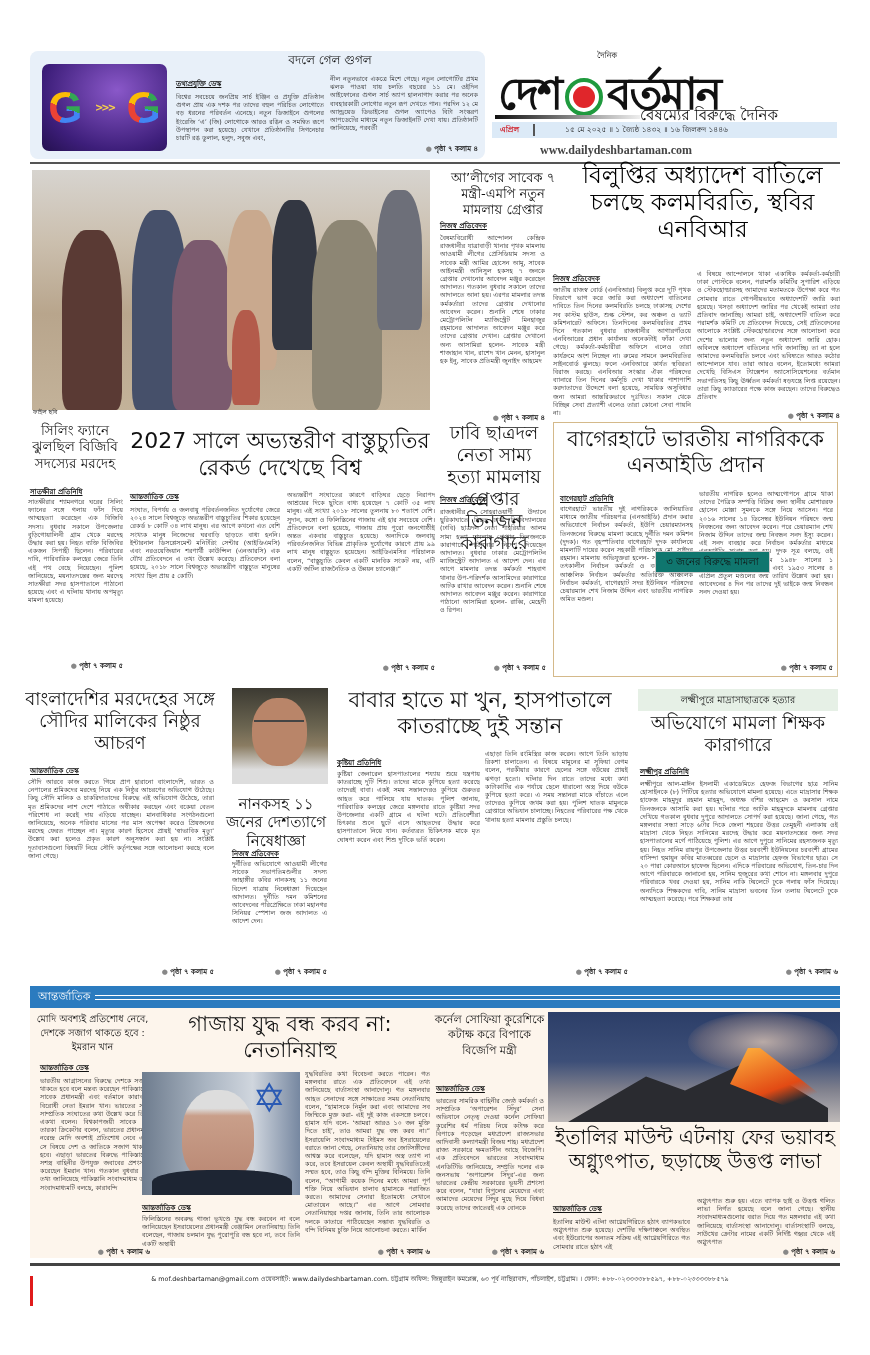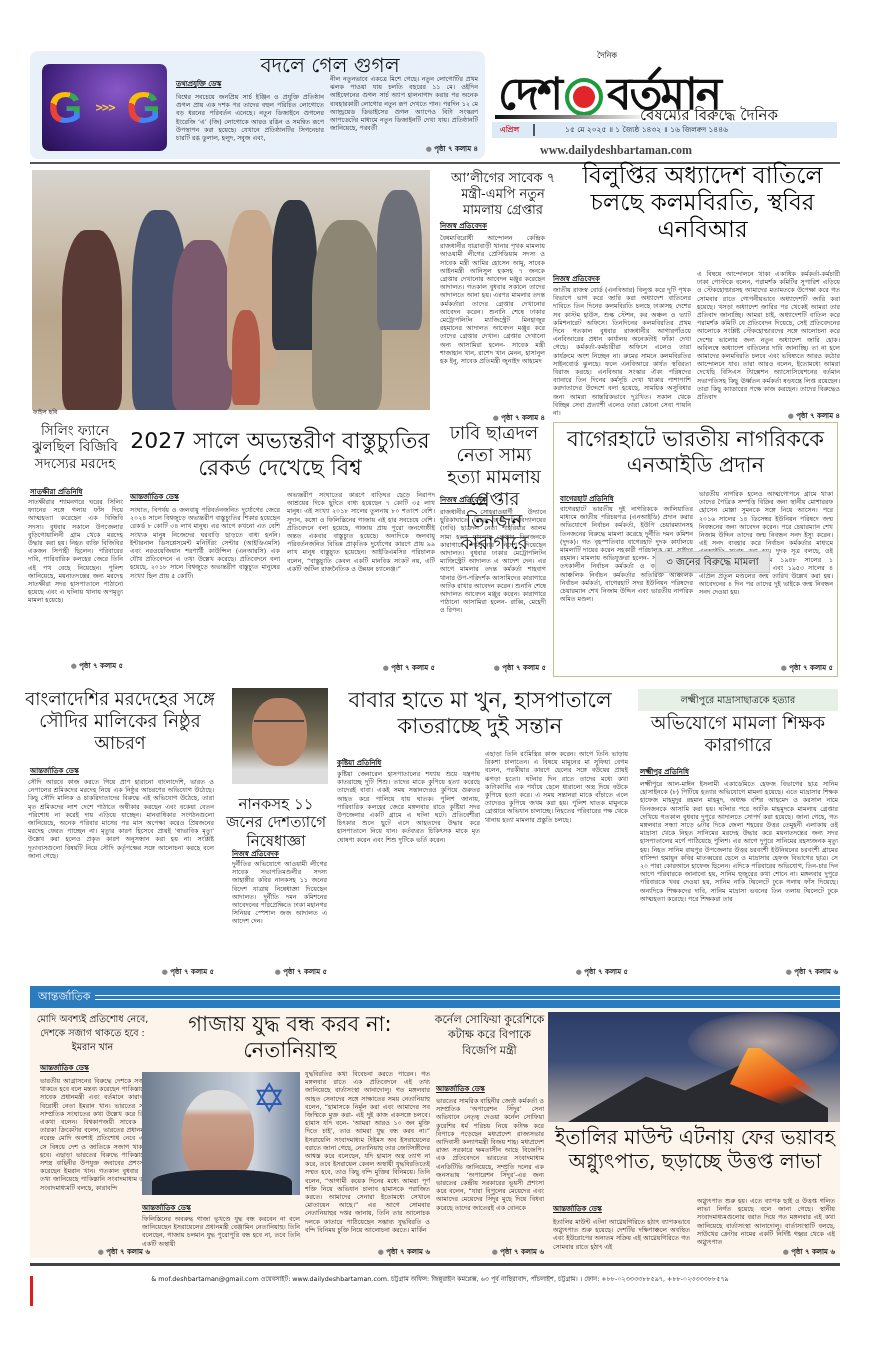--- a/index.html
+++ b/index.html
@@ -64,21 +64,21 @@
   #dhabi-head{left:438px;top:422px;width:112px;font-size:18px}
   #dhabi-byline{left:440px;top:494px}
   #dhabi-body{left:440px;top:508px;width:106px;height:155px}
   #dhabi-jump{left:440px;top:662px;width:106px}
 
   #bag-box{left:553px;top:422px;width:285px;height:255px;border:1.5px solid #d4b98a}
   #bag-head{left:553px;top:427px;width:285px;font-size:21px}
   #bag-byline{left:560px;top:493px}
   #bag-body-1{left:560px;top:505px;width:133px;height:165px}
   #bag-body-2{left:699px;top:490px;width:134px;height:180px}
-  #bag-pull{left:655px;top:551px;width:115px;height:22px;background:#e5e5e5;border:1px solid #ccc;font-size:10px;font-family:"DejaVu Sans",sans-serif;display:flex;align-items:center;justify-content:center;white-space:nowrap}
+  #bag-pull{left:655px;top:551px;width:115px;height:22px;background:#0f766e;border:1px solid #ccc;font-size:10px;font-family:"DejaVu Sans",sans-serif;display:flex;align-items:center;justify-content:center;white-space:nowrap}
   #bag-jump{left:699px;top:662px;width:134px}
 
   
   #saudi-head{left:25px;top:688px;width:190px;font-size:18px}
   #saudi-byline{left:30px;top:765px}
   #saudi-body{left:28px;top:778px;width:186px;height:200px}
   #saudi-jump{left:28px;top:966px;width:186px}
 
   #nanak-photo{left:232px;top:688px;width:96px;height:96px;background:linear-gradient(180deg,#3c3a32 0%,#6a6450 40%,#8a7c62 60%,#ddd 85%)}
   #nanak-face{position:absolute;left:20px;top:10px;width:55px;height:68px;border-radius:45%;background:#b98569}
@@ -142,21 +142,21 @@
 </style>
 </head>
 <body>
 
 <div class="abs" id="google-box">
   <div class="abs" id="google-img">
     <span class="g-logo">G</span>
     <span class="g-arrows">&gt;&gt;&gt;</span>
     <span class="g-logo">G</span>
   </div>
-  <div class="abs hl" style="left:150px;top:2px;width:300px;font-size:20px">বদলে গেল গুগল</div>
+  <div class="abs hl" style="left:150px;top:2px;width:300px;font-size:12px">বদলে গেল গুগল</div>
   <div class="abs byline" style="left:146px;top:27px">তথ্যপ্রযুক্তি ডেস্ক</div>
   <div class="abs body-text" style="left:146px;top:42px;width:148px;height:64px">বিশ্বের সবচেয়ে জনপ্রিয় সার্চ ইঞ্জিন ও প্রযুক্তি প্রতিষ্ঠান গুগল প্রায় এক দশক পর তাদের বহুল পরিচিত লোগোতে বড় ধরনের পরিবর্তন এনেছে। নতুন ডিজাইনে গুগলের ইংরেজি ‘এ’ (জি) লোগোকে আরও রঙিন ও সমন্বিত রূপে উপস্থাপন করা হয়েছে। যেখানে প্রতিষ্ঠানটির সিগনেচার চারটি রঙ ডুলাল, হলুদ, সবুজ এবং,</div>
   <div class="abs body-text" style="left:300px;top:24px;width:148px;height:66px">নীল নতুনভাবে একত্রে মিশে গেছে। নতুন লোগোটির প্রথম ঝলক পাওয়া যায় চলতি বছরের ১১ মে। ওইদিন আইফোনের গুগল সার্চ অ্যাপ হালনাগাদ করার পর অনেক ব্যবহারকারী লোগোর নতুন রূপ দেখতে পান। পরদিন ১২ মে অ্যান্ড্রয়েড ডিভাইসের গুগল অ্যাপেও বিটা সংস্করণ আপডেটের মাধ্যমে নতুন ডিজাইনটি দেখা যায়। প্রতিষ্ঠানটি জানিয়েছে, পরবর্তী</div>
   <div class="abs jump" style="left:300px;top:92px;width:148px">পৃষ্ঠা ৭ কলাম ৪</div>
 </div>
 
 <div class="abs" id="masthead-small">দৈনিক</div>
 <div class="abs" id="masthead-logo">
   <span>দেশ</span>
   <span id="emblem">

